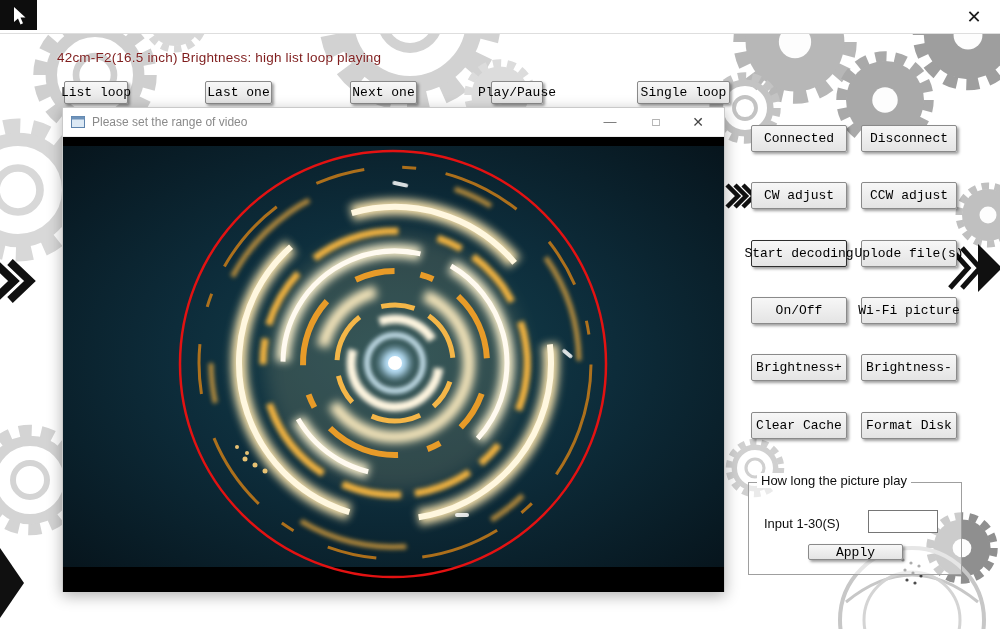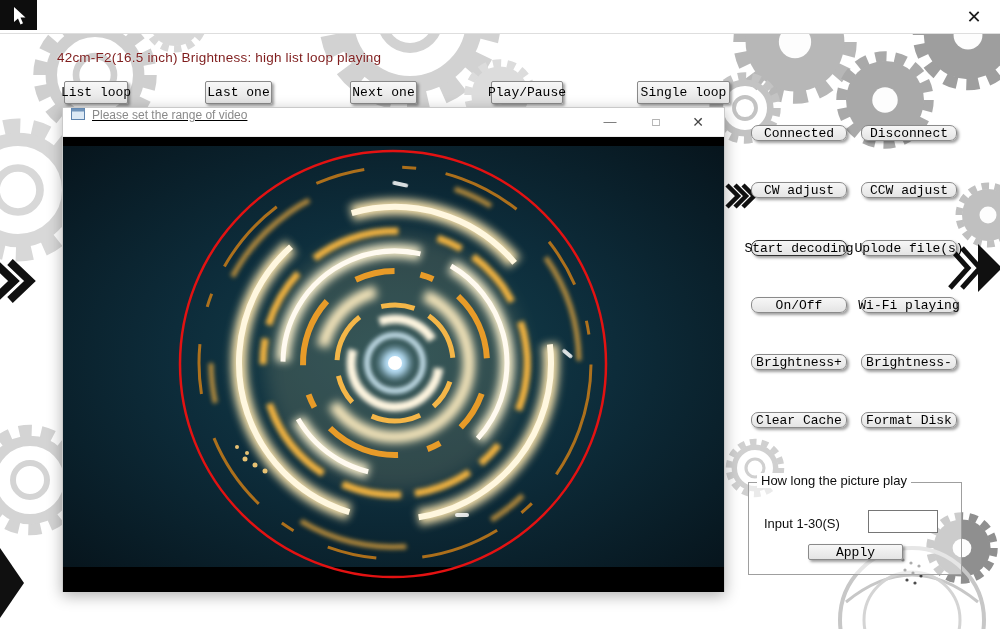--- a/index.html
+++ b/index.html
@@ -35,33 +35,33 @@
     position:absolute;z-index:2;
     display:flex;align-items:center;justify-content:center;
     font-family:Liberation Mono, monospace;
     font-size:13px;color:#000;
     background:linear-gradient(#f7f7f7,#e4e4e4);
     border:1px solid #8a8a8a;border-radius:2px;
     box-shadow:2px 2px 3px rgba(0,0,0,.38);
     padding:0;cursor:default;white-space:nowrap;
   }
   .btn.tb{height:23px;top:81px;}
-  .btn.rp{width:96px;height:16px;border-radius:7px;}
+  .btn.rp{width:96px;height:27px;}
   .btn.focused{border:1.5px solid #2e2e2e;}
 
   
   .dialog{
     position:absolute;left:62px;top:107px;width:663px;height:485px;
     background:#ffffff;border:1px solid #c9c9c9;z-index:3;
     box-shadow:0 4px 14px rgba(0,0,0,.30);
     box-sizing:border-box;
   }
   .dlg-titlebar{
     position:relative;height:28px;background:#ffffff;border-bottom:1px solid #ececec;
-    display:flex;text-decoration:underline;
+    display:flex;align-items:center;
   }
   .dlg-icon{margin-left:8px;display:inline-block;line-height:0;}
   .dlg-title{margin-left:7px;font-size:12px;color:#8a8a8a;}
   .dlg-ctl{
     position:absolute;top:0;width:36px;height:28px;line-height:28px;text-align:center;
     font-size:12px;color:#6e6e6e;cursor:default;
   }
   .dlg-min{right:96px;font-size:13px;}
   .dlg-max{right:50px;font-size:12px;}
   .dlg-close{right:8px;font-size:14px;color:#444;}
@@ -162,21 +162,21 @@
     </svg>
   </div>
   <button class="win-close">✕</button>
 </div>
 
 <div class="status">42cm-F2(16.5 inch) Brightness: high list loop playing</div>
 
 <button class="btn tb" style="left:64px;width:64px">List loop</button>
 <button class="btn tb" style="left:205px;width:67px">Last one</button>
 <button class="btn tb" style="left:350px;width:67px">Next one</button>
-<button class="btn tb" style="left:491px;width:72px">Play/Pause</button>
+<button class="btn tb" style="left:491px;width:52px">Play/Pause</button>
 <button class="btn tb" style="left:637px;width:93px">Single loop</button>
 
 <div class="dialog">
   <div class="dlg-titlebar">
     <span class="dlg-icon">
       <svg width="14" height="12" viewBox="0 0 14 12">
         <rect x="0.5" y="0.5" width="13" height="11" fill="#dce9f5" stroke="#5d83ad"></rect>
         <rect x="0.5" y="0.5" width="13" height="3" fill="#6f93ba"></rect>
       </svg>
     </span>
@@ -246,21 +246,21 @@
 <button class="btn rp" style="left:751px;top:125px">Connected</button>
 <button class="btn rp" style="left:861px;top:125px">Disconnect</button>
 
 <button class="btn rp" style="left:751px;top:182px">CW adjust</button>
 <button class="btn rp" style="left:861px;top:182px">CCW adjust</button>
 
 <button class="btn rp focused" style="left:751px;top:240px">Start decoding</button>
 <button class="btn rp" style="left:861px;top:240px">Uplode file(s)</button>
 
 <button class="btn rp" style="left:751px;top:297px">On/Off</button>
-<button class="btn rp" style="left:861px;top:297px">Wi-Fi playing</button>
+<button class="btn rp" style="left:861px;top:297px">Wi-Fi picture</button>
 
 <button class="btn rp" style="left:751px;top:354px">Brightness+</button>
 <button class="btn rp" style="left:861px;top:354px">Brightness-</button>
 
 <button class="btn rp" style="left:751px;top:412px">Clear Cache</button>
 <button class="btn rp" style="left:861px;top:412px">Format Disk</button>
 
 <div class="groupbox">
   <span class="group-title">How long the picture play</span>
   <span class="input-label">Input 1-30(S)</span>

